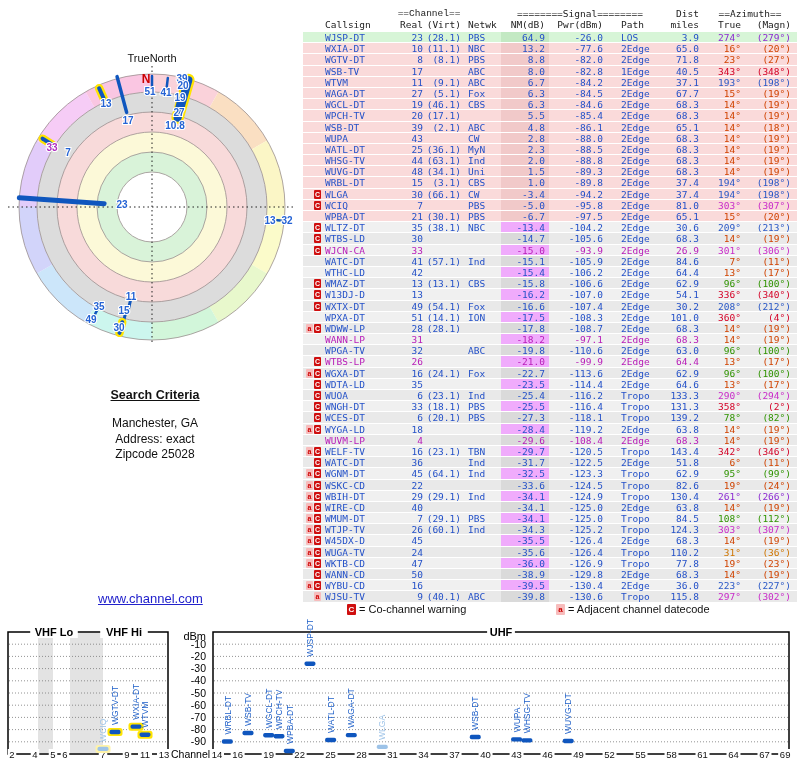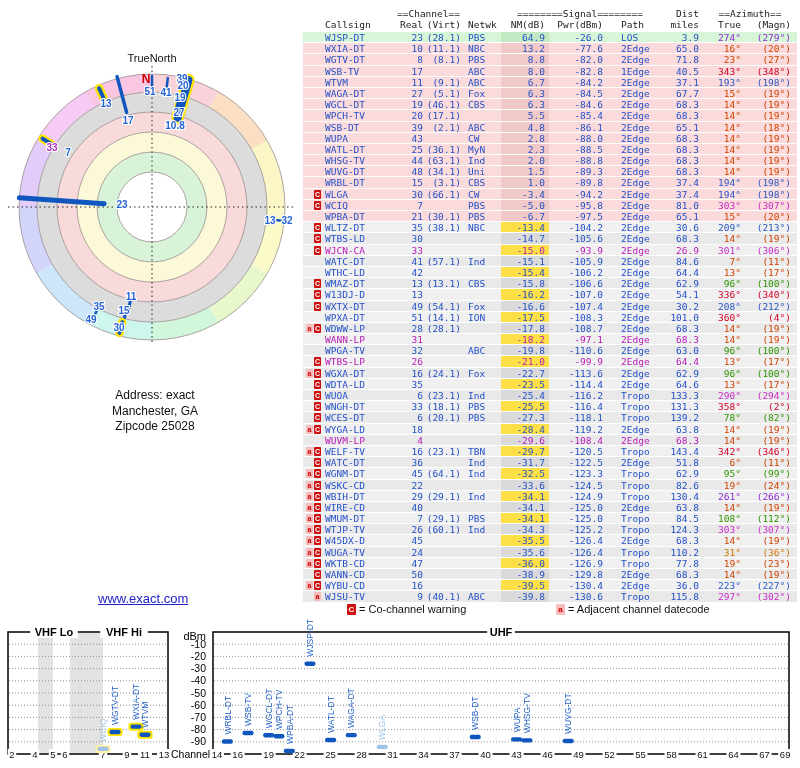--- a/index.html
+++ b/index.html
@@ -24,21 +24,21 @@
   .c-net {width:40px;text-align:left;padding-left:7px}
   .c-nm  {width:48px;text-align:right;padding-right:4px}
   .c-pwr {width:60px;text-align:right;padding-right:6px}
   .c-path{width:50px;text-align:left;padding-left:12px}
   .c-dist{width:44px;text-align:right;padding-right:4px}
   .c-true{width:38px;text-align:right}
   .c-magn{width:56px;text-align:right;padding-right:6px}
   .rg{background:#d7f5d7}.rg .c-nm{background:#c3e9c3}
   .rp{background:#fadada}.rp .c-nm{background:#f1c9c9}
   .ra{background:#e9e9e9}.ra .c-nm{background:#dadada}
-  .rb{background:#f0f0f0}.rb .c-nm{background:#fde047}
+  .rb{background:#f0f0f0}.rb .c-nm{background:#f0abfc}
   .ico{display:inline-block;width:7px;height:9px;line-height:9.5px;font-size:7px;font-weight:bold;
        text-align:center;border-radius:1px;vertical-align:top;margin:1px 0 0 1px;font-family:"Liberation Sans",sans-serif}
   .icoC{background:#cf0f0f;color:#fff}
   .icoA{background:#f7bcbc;color:#c00}
   #legend{position:absolute;left:0;top:603px;width:800px;height:16px;font-size:11px;color:#111}
   #legend .lg1{position:absolute;left:347px;top:0}
   #legend .lg2{position:absolute;left:556px;top:0}
   #legend .ico{width:9px;height:11px;line-height:11.5px;font-size:8px;margin:1px 3px 0 0}
   #plot-svg{position:absolute;left:0;top:626px;overflow:visible}
 </style>
@@ -108,29 +108,30 @@
       <text x="287" y="182" text-anchor="middle" font-size="10" font-weight="bold" fill="#2563d4" stroke="#ffffff" stroke-width="2.2" paint-order="stroke" font-family="&quot;Liberation Sans&quot;,sans-serif">32</text>
       <text x="131" y="258" text-anchor="middle" font-size="10" font-weight="bold" fill="#2563d4" stroke="#ffffff" stroke-width="2.2" paint-order="stroke" font-family="&quot;Liberation Sans&quot;,sans-serif">11</text>
       <text x="99" y="268" text-anchor="middle" font-size="10" font-weight="bold" fill="#2563d4" stroke="#ffffff" stroke-width="2.2" paint-order="stroke" font-family="&quot;Liberation Sans&quot;,sans-serif">35</text>
       <text x="124" y="272" text-anchor="middle" font-size="10" font-weight="bold" fill="#2563d4" stroke="#ffffff" stroke-width="2.2" paint-order="stroke" font-family="&quot;Liberation Sans&quot;,sans-serif">15</text>
       <text x="91" y="281" text-anchor="middle" font-size="10" font-weight="bold" fill="#2563d4" stroke="#ffffff" stroke-width="2.2" paint-order="stroke" font-family="&quot;Liberation Sans&quot;,sans-serif">49</text>
       <text x="119" y="289" text-anchor="middle" font-size="10" font-weight="bold" fill="#2563d4" stroke="#ffffff" stroke-width="2.2" paint-order="stroke" font-family="&quot;Liberation Sans&quot;,sans-serif">30</text>
     </svg>
 </div>
 
 <div id="search">
+  <h3>Search Criteria</h3>
+  <p>Manchester, GA</p>
   <p>Address: exact</p>
-  <p>Manchester, GA</p>
   <p>Zipcode 25028</p>
 </div>
 
-<a id="link" href="#">www.exact.com</a>
+<a id="link" href="#">www.channel.com</a>
 
 <div id="tbl">
-    <div class="hrow"><span class="c-warn"></span><span class="c-call"></span><span class="" style="width: 64px; text-align: left;">==Channel==</span><span class="c-net"></span><span class="" style="width: 158px; text-align: center;">========Signal========</span><span class="c-dist">Dist</span><span class="" style="width: 94px; text-align: center;">==Azimuth==</span></div>
+    <div class="hrow"><span class="c-warn"></span><span class="c-call"></span><span class="" style="width: 64px; text-align: center; font-family: Liberation Mono, monospace;">==Channel==</span><span class="c-net"></span><span class="" style="width: 158px; text-align: center;">========Signal========</span><span class="c-dist">Dist</span><span class="" style="width: 94px; text-align: center;">==Azimuth==</span></div>
     <div class="hrow" style="margin-bottom: 2px;"><span class="c-warn"></span><span class="c-call">Callsign</span><span class="c-real">Real</span><span class="c-virt">(Virt)</span><span class="c-net">Netwk</span><span class="c-nm">NM(dB)</span><span class="c-pwr">Pwr(dBm)</span><span class="c-path">Path</span><span class="c-dist">miles</span><span class="c-true">True</span><span class="c-magn">(Magn)</span></div>
     <div class="trow rg"><span class="c-warn"></span><span class="c-call" style="color: rgb(36, 81, 200);">WJSP-DT</span><span class="c-real" style="color: rgb(36, 81, 200);">23</span><span class="c-virt" style="color: rgb(36, 81, 200);">(28.1)</span><span class="c-net" style="color: rgb(36, 81, 200);">PBS</span><span class="c-nm" style="color: rgb(36, 81, 200);">64.9</span><span class="c-pwr" style="color: rgb(36, 81, 200);">-26.0</span><span class="c-path" style="color: rgb(36, 81, 200);">LOS</span><span class="c-dist" style="color: rgb(36, 81, 200);">3.9</span><span class="c-true" style="color: rgb(140, 43, 210);">274°</span><span class="c-magn" style="color: rgb(140, 43, 210);">(279°)</span></div>
     <div class="trow rp"><span class="c-warn"></span><span class="c-call" style="color: rgb(36, 81, 200);">WXIA-DT</span><span class="c-real" style="color: rgb(36, 81, 200);">10</span><span class="c-virt" style="color: rgb(36, 81, 200);">(11.1)</span><span class="c-net" style="color: rgb(36, 81, 200);">NBC</span><span class="c-nm" style="color: rgb(36, 81, 200);">13.2</span><span class="c-pwr" style="color: rgb(36, 81, 200);">-77.6</span><span class="c-path" style="color: rgb(36, 81, 200);">2Edge</span><span class="c-dist" style="color: rgb(36, 81, 200);">65.0</span><span class="c-true" style="color: rgb(208, 67, 0);">16°</span><span class="c-magn" style="color: rgb(208, 67, 0);">(20°)</span></div>
     <div class="trow rp"><span class="c-warn"></span><span class="c-call" style="color: rgb(36, 81, 200);">WGTV-DT</span><span class="c-real" style="color: rgb(36, 81, 200);">8</span><span class="c-virt" style="color: rgb(36, 81, 200);">(8.1)</span><span class="c-net" style="color: rgb(36, 81, 200);">PBS</span><span class="c-nm" style="color: rgb(36, 81, 200);">8.8</span><span class="c-pwr" style="color: rgb(36, 81, 200);">-82.0</span><span class="c-path" style="color: rgb(36, 81, 200);">2Edge</span><span class="c-dist" style="color: rgb(36, 81, 200);">71.8</span><span class="c-true" style="color: rgb(208, 67, 0);">23°</span><span class="c-magn" style="color: rgb(208, 67, 0);">(27°)</span></div>
     <div class="trow rp"><span class="c-warn"></span><span class="c-call" style="color: rgb(36, 81, 200);">WSB-TV</span><span class="c-real" style="color: rgb(36, 81, 200);">17</span><span class="c-virt" style="color: rgb(36, 81, 200);"></span><span class="c-net" style="color: rgb(36, 81, 200);">ABC</span><span class="c-nm" style="color: rgb(36, 81, 200);">8.0</span><span class="c-pwr" style="color: rgb(36, 81, 200);">-82.8</span><span class="c-path" style="color: rgb(36, 81, 200);">1Edge</span><span class="c-dist" style="color: rgb(36, 81, 200);">40.5</span><span class="c-true" style="color: rgb(212, 0, 38);">343°</span><span class="c-magn" style="color: rgb(212, 0, 38);">(348°)</span></div>
     <div class="trow rp"><span class="c-warn"></span><span class="c-call" style="color: rgb(36, 81, 200);">WTVM</span><span class="c-real" style="color: rgb(36, 81, 200);">11</span><span class="c-virt" style="color: rgb(36, 81, 200);">(9.1)</span><span class="c-net" style="color: rgb(36, 81, 200);">ABC</span><span class="c-nm" style="color: rgb(36, 81, 200);">6.7</span><span class="c-pwr" style="color: rgb(36, 81, 200);">-84.2</span><span class="c-path" style="color: rgb(36, 81, 200);">2Edge</span><span class="c-dist" style="color: rgb(36, 81, 200);">37.1</span><span class="c-true" style="color: rgb(42, 88, 198);">193°</span><span class="c-magn" style="color: rgb(42, 88, 198);">(198°)</span></div>
     <div class="trow rp"><span class="c-warn"></span><span class="c-call" style="color: rgb(36, 81, 200);">WAGA-DT</span><span class="c-real" style="color: rgb(36, 81, 200);">27</span><span class="c-virt" style="color: rgb(36, 81, 200);">(5.1)</span><span class="c-net" style="color: rgb(36, 81, 200);">Fox</span><span class="c-nm" style="color: rgb(36, 81, 200);">6.3</span><span class="c-pwr" style="color: rgb(36, 81, 200);">-84.5</span><span class="c-path" style="color: rgb(36, 81, 200);">2Edge</span><span class="c-dist" style="color: rgb(36, 81, 200);">67.7</span><span class="c-true" style="color: rgb(208, 67, 0);">15°</span><span class="c-magn" style="color: rgb(208, 67, 0);">(19°)</span></div>
     <div class="trow rp"><span class="c-warn"></span><span class="c-call" style="color: rgb(36, 81, 200);">WGCL-DT</span><span class="c-real" style="color: rgb(36, 81, 200);">19</span><span class="c-virt" style="color: rgb(36, 81, 200);">(46.1)</span><span class="c-net" style="color: rgb(36, 81, 200);">CBS</span><span class="c-nm" style="color: rgb(36, 81, 200);">6.3</span><span class="c-pwr" style="color: rgb(36, 81, 200);">-84.6</span><span class="c-path" style="color: rgb(36, 81, 200);">2Edge</span><span class="c-dist" style="color: rgb(36, 81, 200);">68.3</span><span class="c-true" style="color: rgb(208, 67, 0);">14°</span><span class="c-magn" style="color: rgb(208, 67, 0);">(19°)</span></div>
     <div class="trow rp"><span class="c-warn"></span><span class="c-call" style="color: rgb(36, 81, 200);">WPCH-TV</span><span class="c-real" style="color: rgb(36, 81, 200);">20</span><span class="c-virt" style="color: rgb(36, 81, 200);">(17.1)</span><span class="c-net" style="color: rgb(36, 81, 200);"></span><span class="c-nm" style="color: rgb(36, 81, 200);">5.5</span><span class="c-pwr" style="color: rgb(36, 81, 200);">-85.4</span><span class="c-path" style="color: rgb(36, 81, 200);">2Edge</span><span class="c-dist" style="color: rgb(36, 81, 200);">68.3</span><span class="c-true" style="color: rgb(208, 67, 0);">14°</span><span class="c-magn" style="color: rgb(208, 67, 0);">(19°)</span></div>
     <div class="trow rp"><span class="c-warn"></span><span class="c-call" style="color: rgb(36, 81, 200);">WSB-DT</span><span class="c-real" style="color: rgb(36, 81, 200);">39</span><span class="c-virt" style="color: rgb(36, 81, 200);">(2.1)</span><span class="c-net" style="color: rgb(36, 81, 200);">ABC</span><span class="c-nm" style="color: rgb(36, 81, 200);">4.8</span><span class="c-pwr" style="color: rgb(36, 81, 200);">-86.1</span><span class="c-path" style="color: rgb(36, 81, 200);">2Edge</span><span class="c-dist" style="color: rgb(36, 81, 200);">65.1</span><span class="c-true" style="color: rgb(208, 67, 0);">14°</span><span class="c-magn" style="color: rgb(208, 67, 0);">(18°)</span></div>

